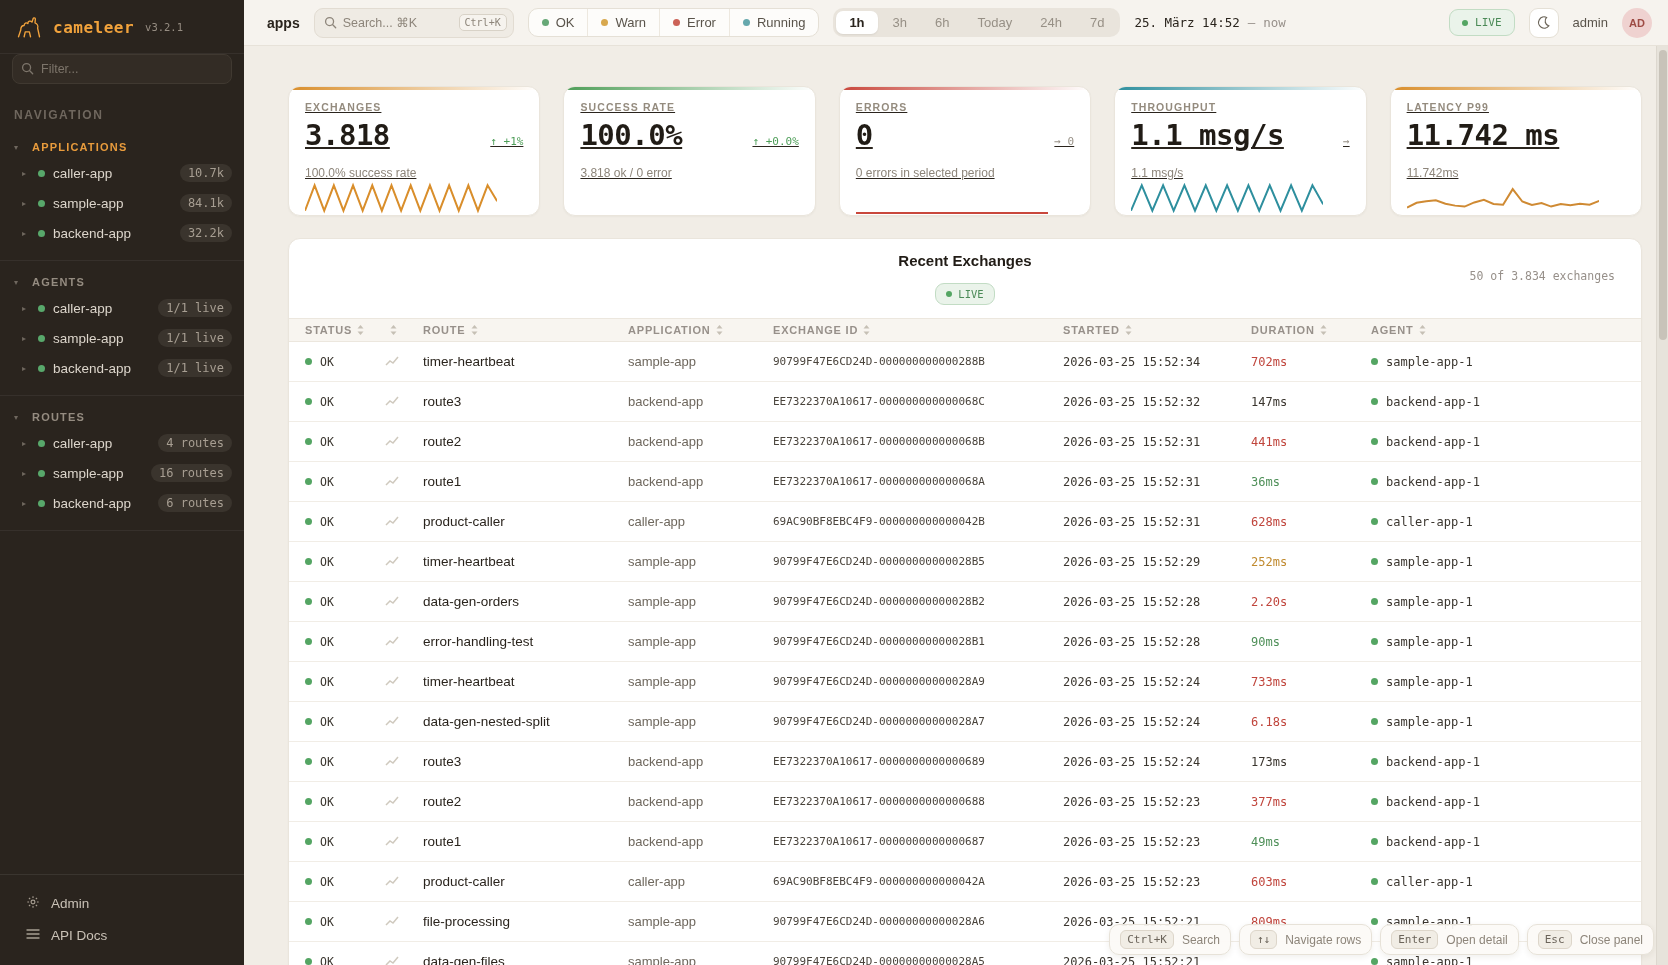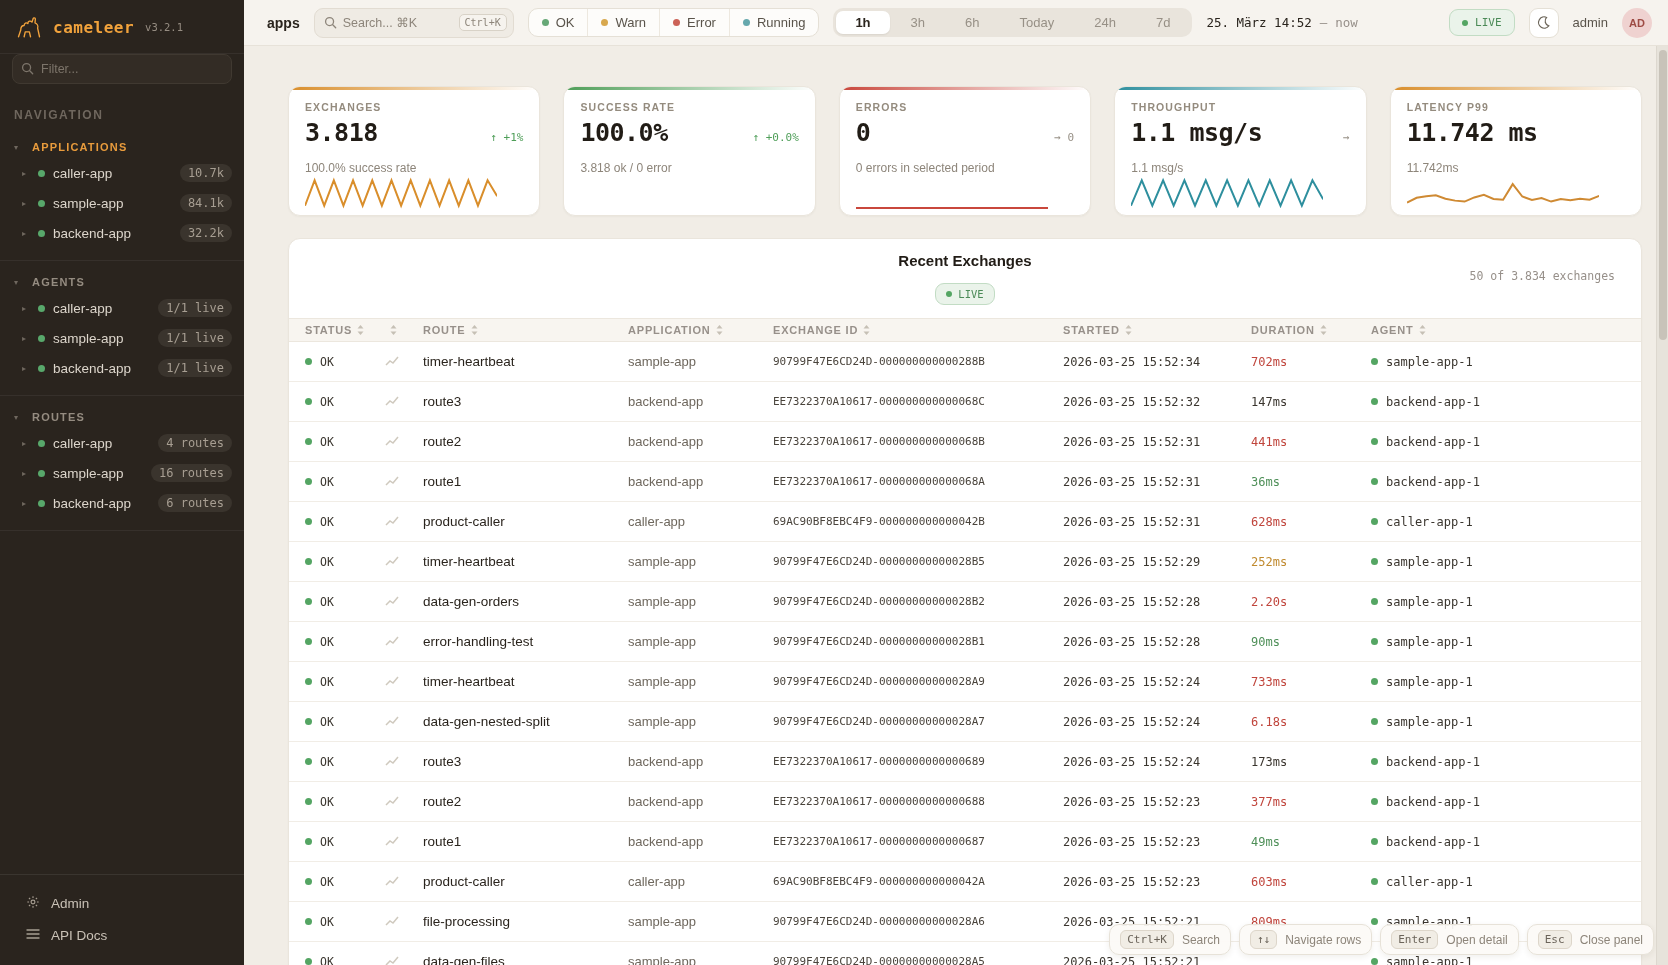--- a/index.html
+++ b/index.html
@@ -46,44 +46,44 @@
     display:flex; align-items:center; padding:0 6px 0 9px; gap:6px; }
   .searchbox input { flex:1; min-width:0; border:none; background:transparent; outline:none; font-size:12.5px; color:#5A544B; }
   .searchbox input::placeholder { color:#8D857A; }
   .kbd { font-family:"DejaVu Sans Mono", monospace; font-size:10px; color:#8D857A; background:#F6F3EE;
     border:1px solid #D8D2C7; border-radius:5px; padding:2px 5px; white-space:nowrap; }
   .status-group { display:flex; border:1px solid #E5E0D6; border-radius:10px; overflow:hidden; background:#FDFCFA; }
   .status-seg { display:flex; align-items:center; gap:7px; padding:6px 13px; font-size:13px; color:#5A544B; cursor:pointer; border-left:1px solid #EDE8DF; }
   .status-seg:first-child { border-left:none; }
   .sdot { width:7px; height:7px; border-radius:50%; }
   .time-group { display:flex; background:#E9E4DC; border-radius:10px; padding:3px; gap:2px; }
-  .time-btn { border:none; background:transparent; font-size:13px; color:#979086; padding:4px 19px; border-radius:7px; cursor:pointer; font-family:inherit; }
+  .time-btn { border:none; background:transparent; font-size:13px; color:#979086; padding:4px 13px; border-radius:7px; cursor:pointer; font-family:inherit; }
   .time-btn.active { background:#FFFFFF; color:#2A241D; font-weight:bold; box-shadow:0 1px 2px rgba(0,0,0,0.07); }
   .time-display { font-family:"DejaVu Sans Mono", monospace; font-size:12.5px; color:#2A241D; display:flex; gap:8px; align-items:center; white-space:nowrap; }
   .time-display .sep, .time-display .to { color:#97908A; }
   .tb-spacer { flex:1; }
   .live-badge { display:flex; align-items:center; gap:7px; background:#EAF3EA; border:1px solid #C2DCC4;
     color:#4B8A57; font-family:"DejaVu Sans Mono", monospace; font-size:11px; border-radius:9px; padding:6px 12px; cursor:pointer; }
   .live-badge .dot { width:6px; height:6px; background:#54A563; }
   .theme-btn { width:30px; height:30px; background:#FFFFFF; border:1px solid #E5E0D6; border-radius:9px;
     display:flex; align-items:center; justify-content:center; cursor:pointer; }
   .user-name { font-size:13px; color:#5A544B; }
   .avatar { width:30px; height:30px; border-radius:50%; background:#EFD2D0; color:#9E4B44; font-size:11px; font-weight:bold;
     display:flex; align-items:center; justify-content:center; cursor:pointer; }
 
   .content { flex:1; padding:40px 26px 0 44px; overflow:hidden; }
 
   
-  .cards-row { display:flex; gap:23px; }
+  .cards-row { display:flex; gap:23px;text-decoration:underline; }
   .card { flex:1; height:130px; background:#FFFFFF; border:1px solid #EAE5DC; border-radius:12px;
     padding:14px 16px 10px 16px; position:relative; overflow:hidden; display:flex; flex-direction:column; box-shadow:0 1px 2px rgba(60,50,30,0.04); }
   .card-accent { position:absolute; top:0; left:0; right:0; height:3px; }
   .card-label { font-size:10.5px; letter-spacing:1.1px; color:#948B7E; font-weight:bold; }
   .card-valrow { display:flex; align-items:baseline; justify-content:space-between; margin-top:5px; }
-  .card-value { font-family:"DejaVu Sans Mono", monospace; font-weight:bold; font-size:25px; color:#211C16; letter-spacing:-0.5px; }
+  .card-value { font-family:"DejaVu Sans Mono", monospace; font-weight:bold; font-size:29px; color:#211C16; letter-spacing:-0.5px; }
   .card-delta { font-family:"DejaVu Sans Mono", monospace; font-size:11px; }
   .delta-green { color:#4E9E58; } .delta-gray { color:#989187; }
   .card-sub { font-size:12px; color:#8D857A; margin-top:14px; }
   .card-spark { margin-top:auto; height:36px; width:88%; }
   .card-spark svg { width:100%; height:36px; display:block; }
 
   
   .table-card { margin-top:22px; background:#FFFFFF; border:1px solid #EAE5DC; border-radius:12px; height:745px;
     display:flex; flex-direction:column; overflow:hidden; box-shadow:0 1px 2px rgba(60,50,30,0.04); }
   .table-head { display:flex; align-items:center; padding:13px 16px;flex-direction:column; }

